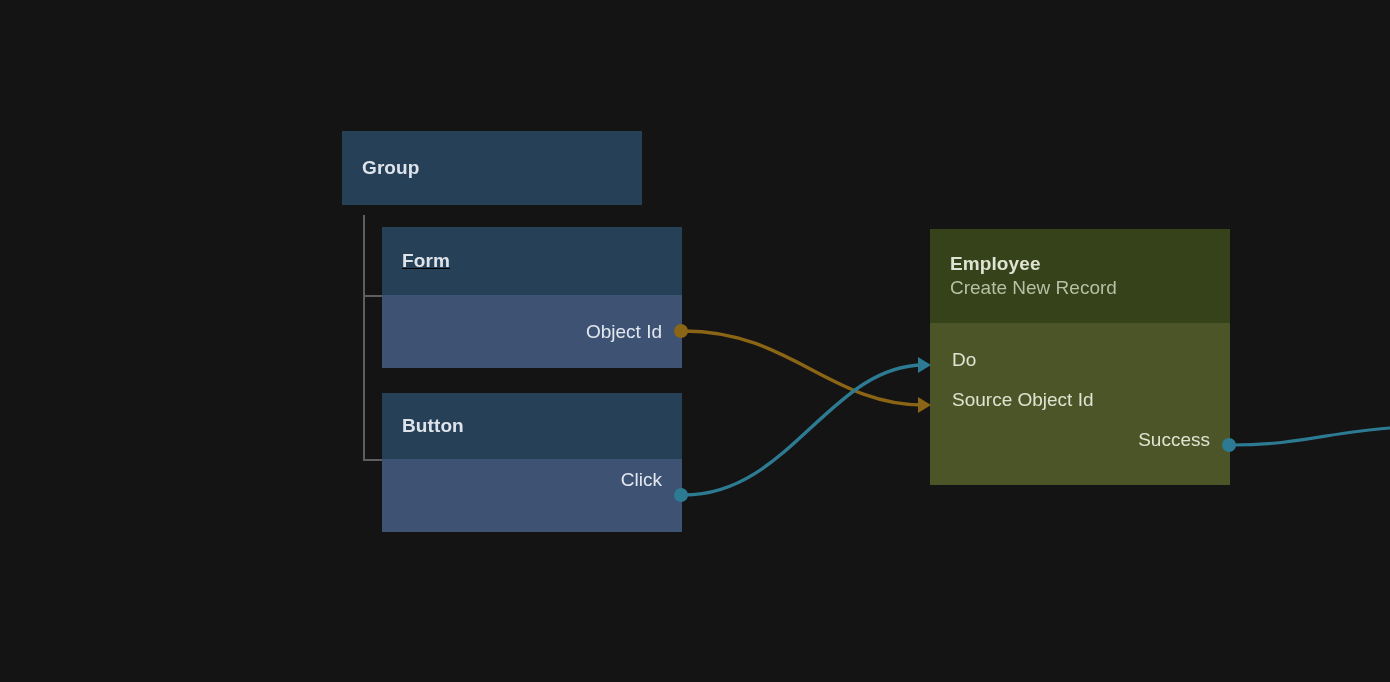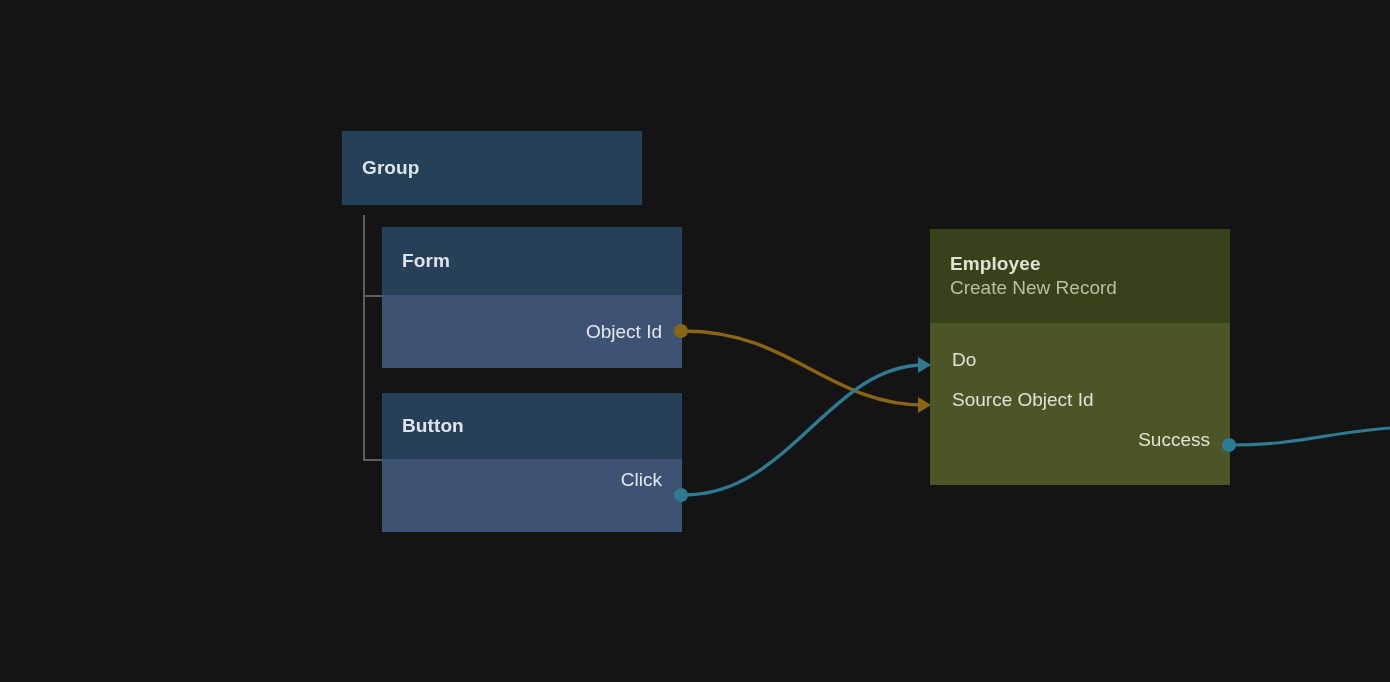--- a/index.html
+++ b/index.html
@@ -163,21 +163,21 @@
   <div class="tree-line" style="left:363px; top:215px; width:2px; height:246px;"></div>
   <div class="tree-line" style="left:363px; top:295px; width:20px; height:2px;"></div>
   <div class="tree-line" style="left:363px; top:459px; width:20px; height:2px;"></div>
 
   <div class="node node-group" style="left:342px; top:131px; width:300px; height:74px;border-radius:16px;">
     <div class="node-header" style="height:74px;">
       <div class="node-title">Group</div>
     </div>
   </div>
 
-  <div class="node node-blue" style="left:382px; top:227px; width:300px; height:114px;">
+  <div class="node node-blue" style="left:382px; top:227px; width:300px; height:114px;text-decoration:underline;">
     <div class="node-header" style="height:68px;">
       <div class="node-title">Form</div>
     </div>
     <div class="node-body" style="height:73px;">
       <div class="port port-out" style="top:16px; height:41px;">
         <span class="port-label-blue">Object Id</span>
       </div>
     </div>
 
     <span class="port-dot dot-gold" style="left:292px; top:97px;"></span>

